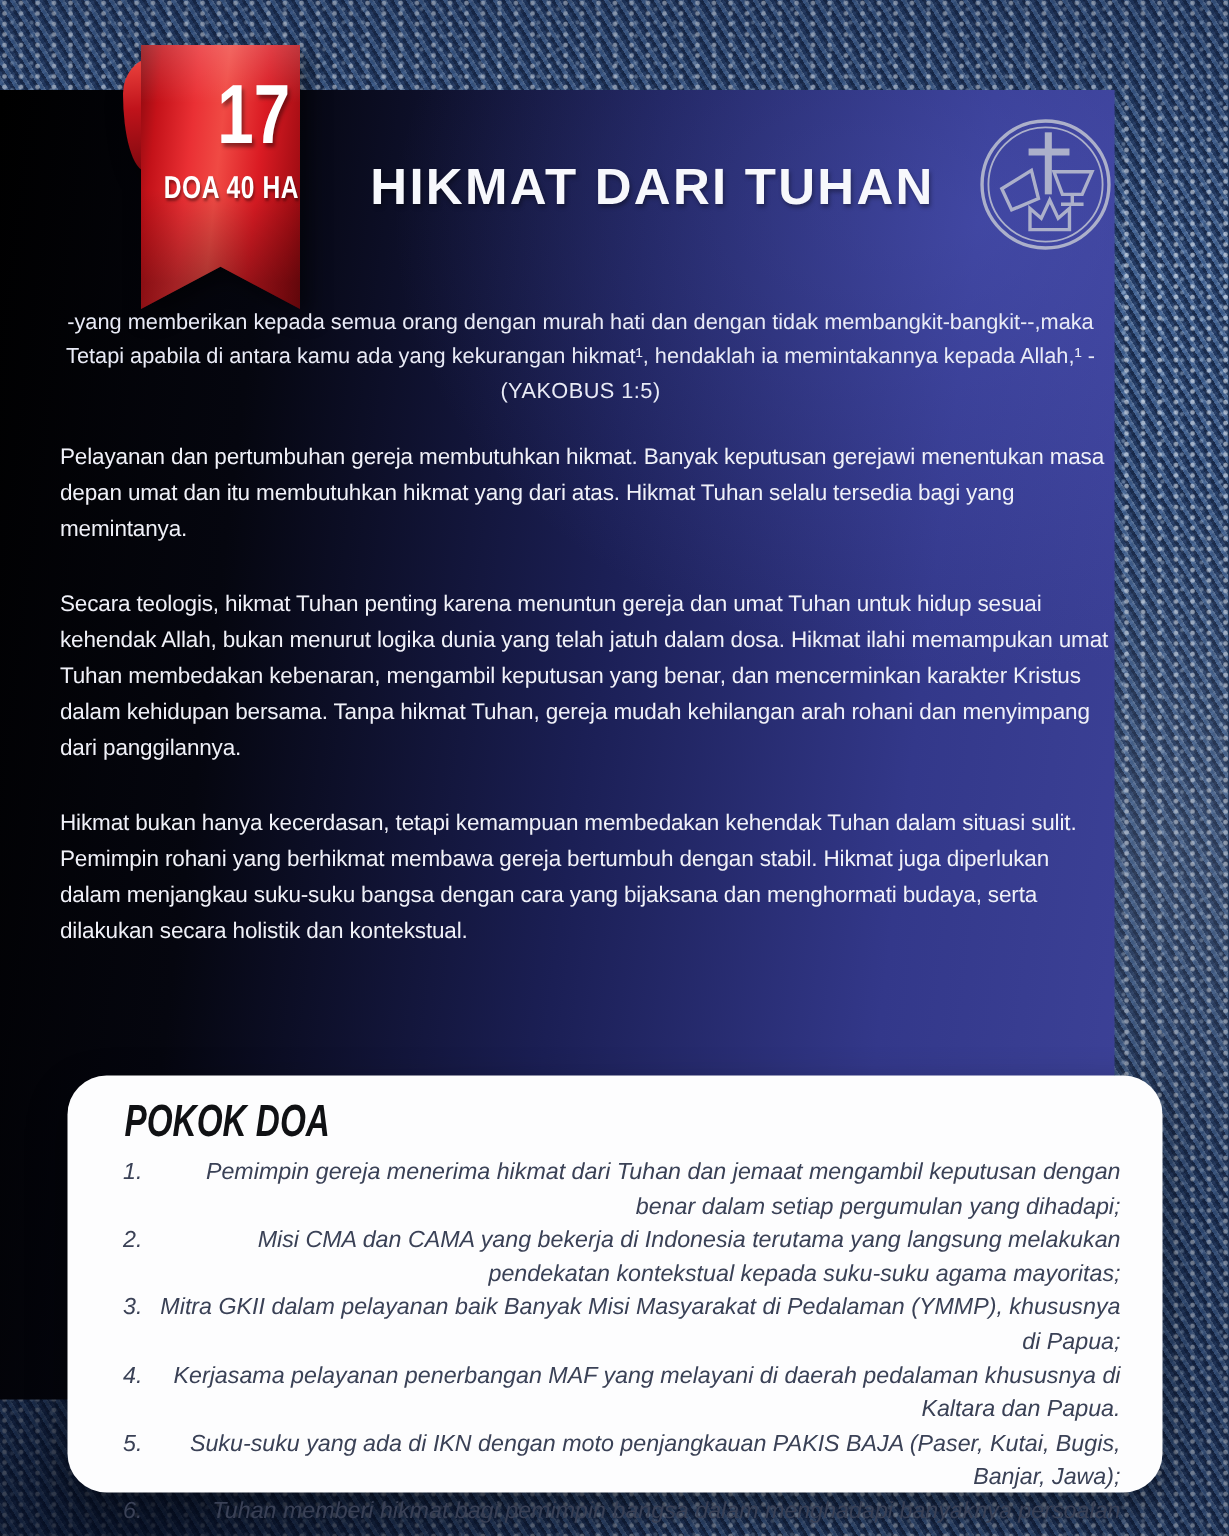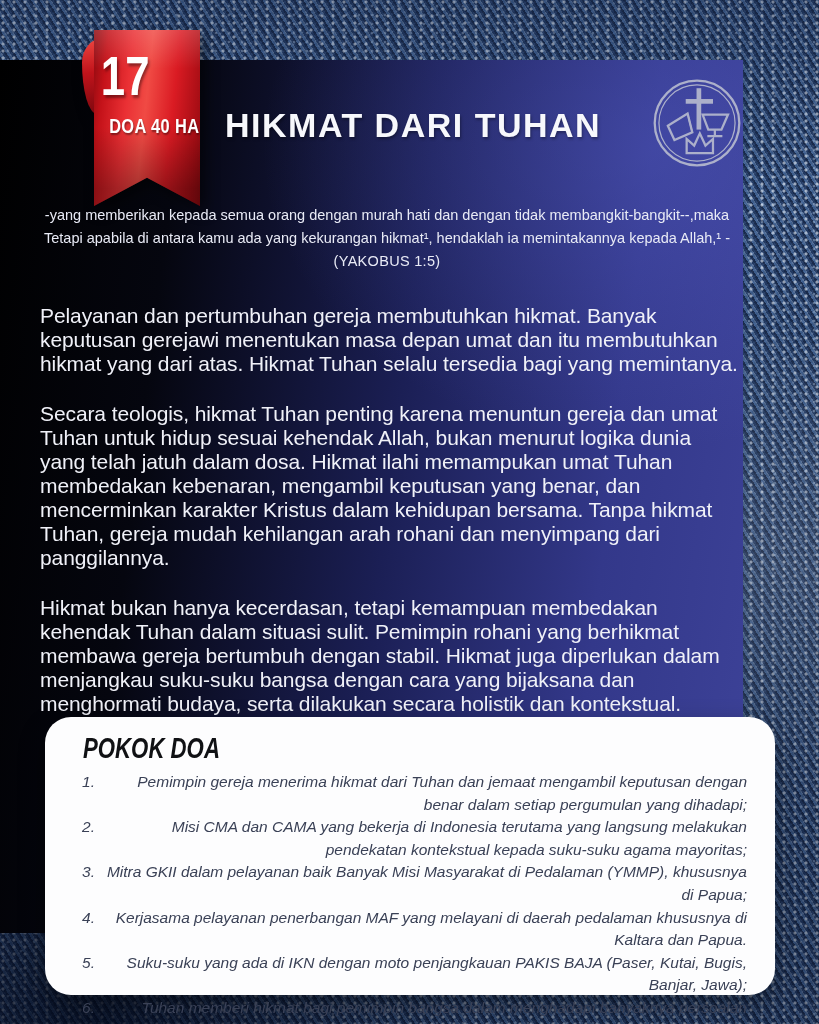--- a/index.html
+++ b/index.html
@@ -44,52 +44,52 @@
     position:absolute; left:0; top:8px; width:30px; height:76px;
     background:linear-gradient(175deg,#ef4640 0%,#c0131b 45%,#7c080e 100%);
     border-radius:100% 0 0 70% / 45% 0 0 95%;
   }
   .ribbon {
     position:absolute; left:12px; top:0; width:106px; height:176px;
     clip-path:polygon(0 0, 100% 0, 100% 100%, 50% 84%, 0 100%);
     background:
       linear-gradient(180deg, rgba(255,255,255,.16) 0%, rgba(255,255,255,0) 22%, rgba(0,0,0,0) 55%, rgba(0,0,0,.30) 90%),
       linear-gradient(96deg, #8c0a10 0%, #c41219 12%, #ea3034 32%, #f04a44 48%, #da1b23 70%, #a80e15 90%, #8a090f 100%);
-    text-align:left; color:#ffffff;
+    text-align:right; color:#ffffff;
   }
   .ribbon-number {
     margin-top:18px; font-size:56px; line-height:1; font-weight:800;
     display:inline-block; transform:scaleX(.78);
     text-shadow:2px 3px 3px rgba(0,0,0,.4);
   }
   .ribbon-label {
     margin-top:10px; font-size:21px; font-weight:800; letter-spacing:.5px;
     display:inline-block; transform:scaleX(.78); white-space:nowrap;
     text-shadow:1px 2px 2px rgba(0,0,0,.4);
   }
 
   
   .title {
     position:absolute; left:225px; top:106px; width:420px;
-    text-align:left; color:#f7f8fc; font-size:34px; font-weight:800;
+    text-align:center; color:#f7f8fc; font-size:34px; font-weight:800;
     letter-spacing:1.5px; text-shadow:1px 2px 3px rgba(0,0,0,.35);
   }
   .logo { position:absolute; left:650px; top:76px; width:94px; height:94px; opacity:.85; }
 
   
   .scripture {
     position:absolute; left:34px; top:204px; width:706px;
     text-align:center; color:#e9ebf6; font-size:14.5px; line-height:23px;
   }
   .scripture .ref { letter-spacing:.3px; }
 
   
   .body-text {
-    position:absolute; left:40px; top:304px; width:700px;
-    color:#f0f1f8; font-size:21px; line-height:24px; letter-spacing:-.1px;
+    position:absolute; left:40px; top:293px; width:700px;
+    color:#f0f1f8; font-size:15px; line-height:24px; letter-spacing:-.1px;
   }
   .body-text p { margin:0 0 26px 0; }
 
   
   .prayer-card {
     position:absolute; left:45px; top:717px; width:730px; height:278px;
     background:#fdfdfe; border-radius:26px; box-sizing:border-box;
     padding:12px 28px 16px 36px;
     box-shadow:0 10px 26px rgba(0,0,0,.38);
     font-style:italic;

